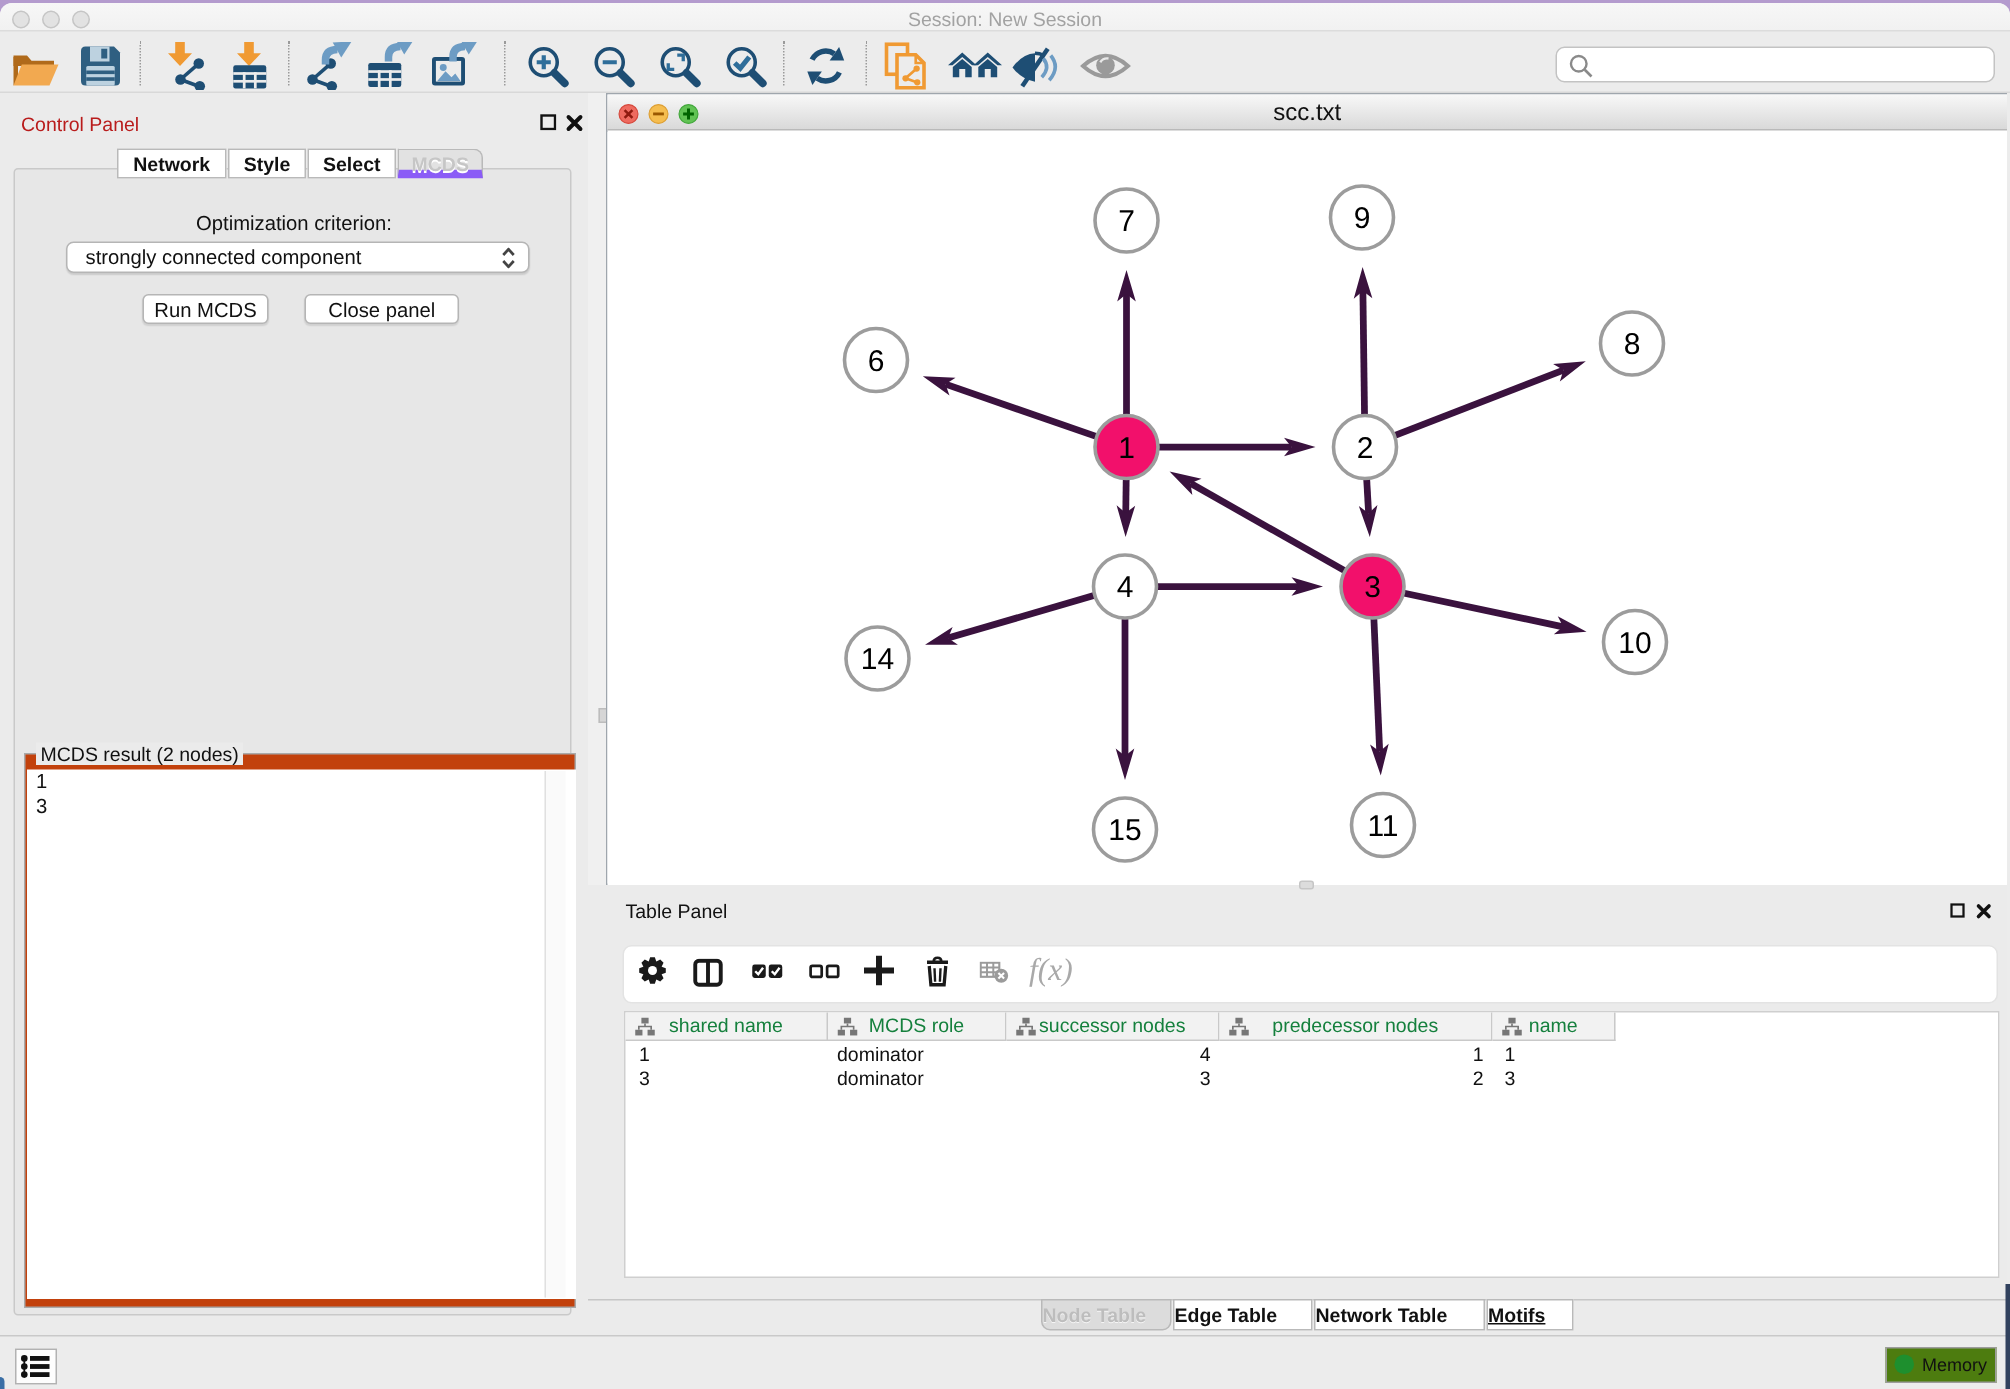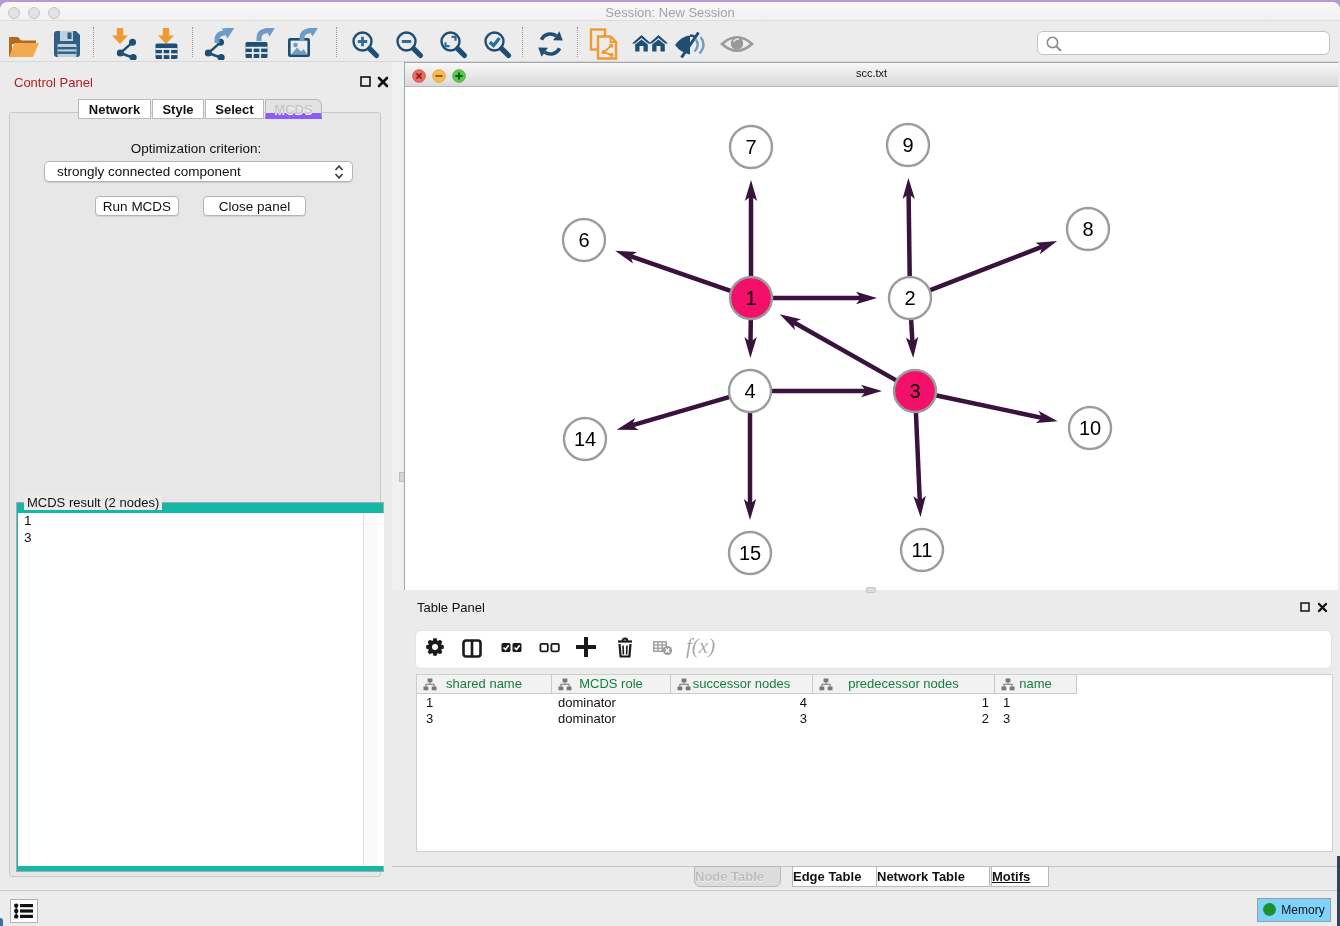--- a/index.html
+++ b/index.html
@@ -33,36 +33,36 @@
 .tabsel { background:#e2e2e2; color:#c6c6c6; text-shadow:0 1px 0 #fff;
   border-radius:0 6px 0 0; border-bottom:6px solid #8b5cf6; }
 #opt-label { position:absolute; left:0; top:79px; width:392px; text-align:center; font-size:13.5px; color:#111; }
 #dropdown { position:absolute; left:44px; top:99px; width:309px; height:21px;
   background:#fff; border:1px solid #b5b5b5; border-radius:5px; font-size:13.5px;
   line-height:20px; padding-left:12px; color:#111; box-shadow:0 1px 1px rgba(0,0,0,.12); }
 .btn { position:absolute; top:134px; height:20px; background:#fff; border:1px solid #b5b5b5;
   border-radius:4px; font-size:13.5px; text-align:center; line-height:19px; color:#111;
   box-shadow:0 1px 1px rgba(0,0,0,.1); }
 #mcds-group { position:absolute; left:16px; top:440px; width:368px; height:370px;
-  border:1px solid #a9a9a9; background:#14b8a6; }
+  border:1px solid #a9a9a9; background:#c2410c; }
 #mcds-label { position:absolute; left:7px; top:-8px; background:#ebebeb; padding:0 3px;
   font-size:13px; color:#111; }
 #mcds-text { position:absolute; left:1px; top:10px; width:366px; height:353px; background:#fff;
   font-size:13.5px; color:#111; line-height:16.5px; padding-left:6px; }
 #mcds-scroll { position:absolute; right:6px; top:11px; width:14px; height:351px;
   background:#fafafa; border-left:1px solid #e0e0e0; }
 
 #vdiv-handle { position:absolute; left:399px; top:470px; width:6px; height:10px;
   background:#d6d6d6; border:1px solid #bdbdbd; }
 
 #netwin { position:absolute; left:404px; top:60px; width:934px; height:528px;
   border:1px solid #9fa6ad; border-right:none; background:#fff; }
 #net-titlebar { position:absolute; left:0; top:0; width:100%; height:24px;
   background:linear-gradient(#f8f8f8,#d9d9d9); border-bottom:1px solid #b9b9b9; }
-#net-title { position:absolute; top:4px; width:100%; text-align:center; font-size:11px; color:#111; }
+#net-title { position:absolute; top:4px; width:100%; text-align:center; font-size:16px; color:#111; }
 #net-canvas { position:absolute; left:0; top:25px; width:933px; height:502px; background:#fff; }
 
 #tpanel { position:absolute; left:392px; top:588px; width:946px; height:300px; background:#ebebeb; }
 #tp-title { position:absolute; left:25px; top:10px; font-size:13px; color:#111; }
 #tp-toolbar { position:absolute; left:23px; top:40px; width:917px; height:39px;
   background:#fff; border-radius:6px; border:1px solid #e3e3e3; }
 #tp-table { position:absolute; left:24px; top:84px; width:917px; height:178px; background:#fff;
   border:1px solid #cfcfcf; font-size:13px; }
 .th { position:absolute; top:0; height:19px; background:#f2f2f2;
   border-right:1px solid #c9c9c9; border-bottom:1px solid #c9c9c9; text-align:center;
@@ -70,21 +70,21 @@
 .td { position:absolute; font-size:13px; color:#111; height:16px; line-height:16px; }
 .btab { position:absolute; top:276px; z-index:2; height:21px; background:#fff; border:1px solid #b9b9b9;
   font-size:13px; font-weight:700; color:#111; line-height:20px; }
 .btabsel { background:#dcdcdc; color:#bdbdbd; text-shadow:0 1px 0 #f5f5f5; border-radius:0 0 6px 6px; }
 
 #statusbar { position:absolute; left:0; top:888px; width:1340px; height:36px;
   background:#ececec; border-top:1px solid #c9c9c9; }
 #listbtn { position:absolute; left:10px; top:8px; width:28px; height:24px;
   background:#fdfdfd; border:1px solid #b2b2b2; }
 #membtn { position:absolute; right:9px; top:7px; width:74px; height:24px;
-  background:#7dd3fc; border:1px solid #9c9c9c; font-size:12px; color:#111;
+  background:#4d7c0f; border:1px solid #9c9c9c; font-size:12px; color:#111;
   text-align:center; line-height:22px; }
 </style>
 </head>
 <body>
 <div id="win">
   <div id="titlebar">
     <div class="tl" style="left:8px"></div>
     <div class="tl" style="left:28px"></div>
     <div class="tl" style="left:48px"></div>
     <div id="title">Session: New Session</div>
@@ -410,21 +410,21 @@
         <div class="td" style="left:396px;top:20px;width:176px;text-align:right">1</div>
         <div class="td" style="left:586px;top:20px">1</div>
         <div class="td" style="left:9px;top:36px">3</div>
         <div class="td" style="left:141px;top:36px">dominator</div>
         <div class="td" style="left:254px;top:36px;width:136px;text-align:right">3</div>
         <div class="td" style="left:396px;top:36px;width:176px;text-align:right">2</div>
         <div class="td" style="left:586px;top:36px">3</div>
     </div>
     <div style="position:absolute;left:0;top:276px;width:946px;height:1px;background:#c6c6c6"></div>
     <div class="btab btabsel" style="left:302px; width:87px;">Node Table</div>
-    <div class="btab" style="left:400px; width:93px;">Edge Table</div>
+    <div class="btab" style="left:390px; width:93px;">Edge Table</div>
     <div class="btab" style="left:484px; width:114px;">Network Table</div>
     <div class="btab" style="left:599px; width:58px;text-decoration:underline;">Motifs</div>
   </div>
   <div id="statusbar">
     <div id="listbtn">
         <svg width="20" height="16" viewBox="0 0 20 16" style="position:absolute;left:3px;top:3px">
           <line x1="2.2" y1="2" x2="2.2" y2="14" stroke="#111" stroke-width="1.2"></line>
           <g fill="#111">
             <circle cx="2.2" cy="2.6" r="2.2"></circle>
             <circle cx="2.2" cy="8" r="2.2"></circle>

